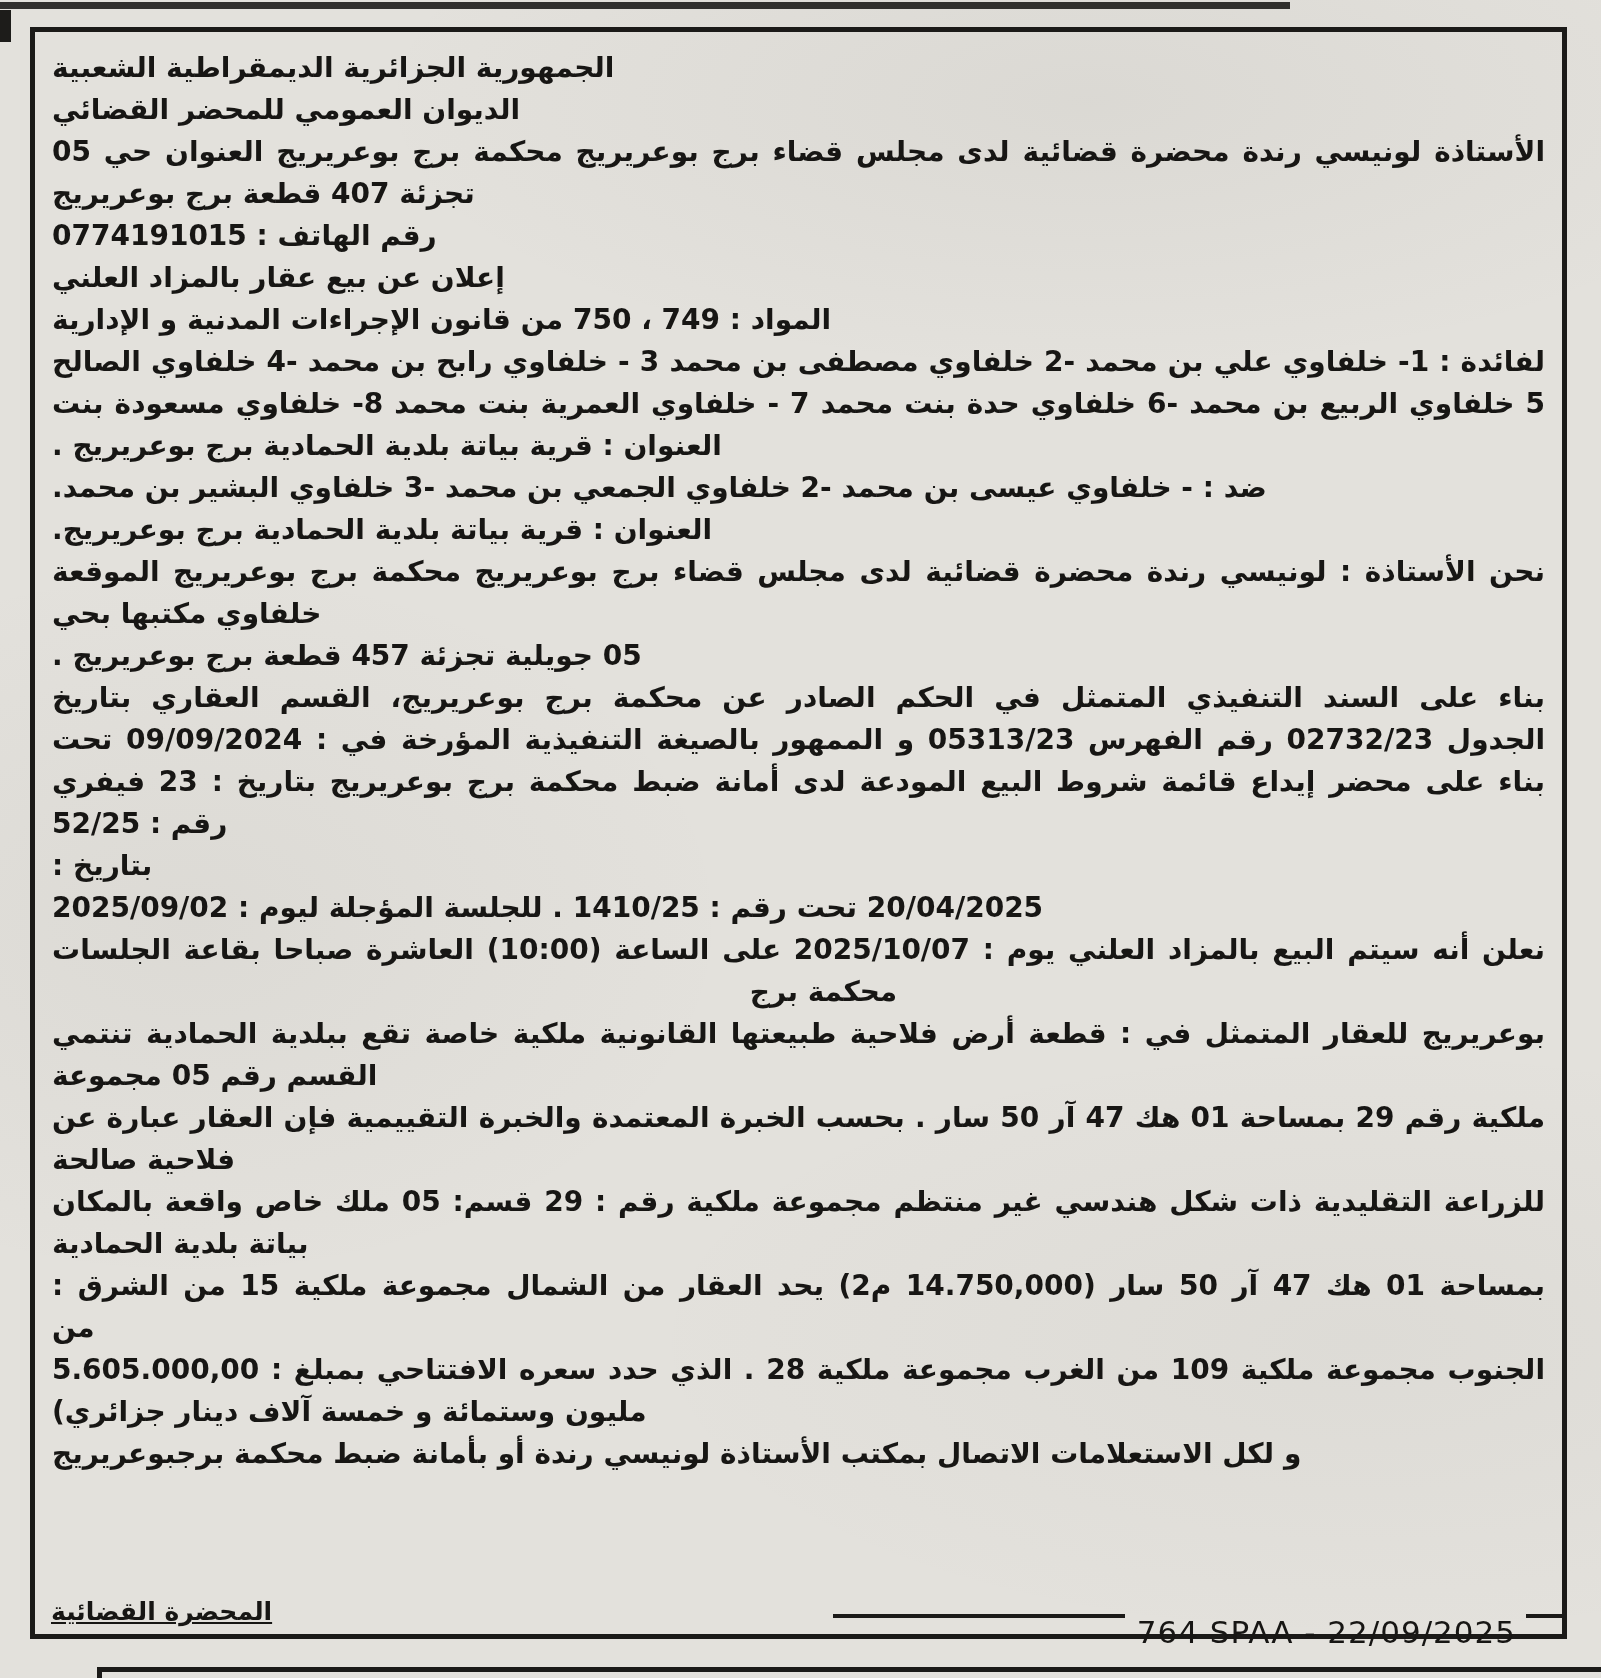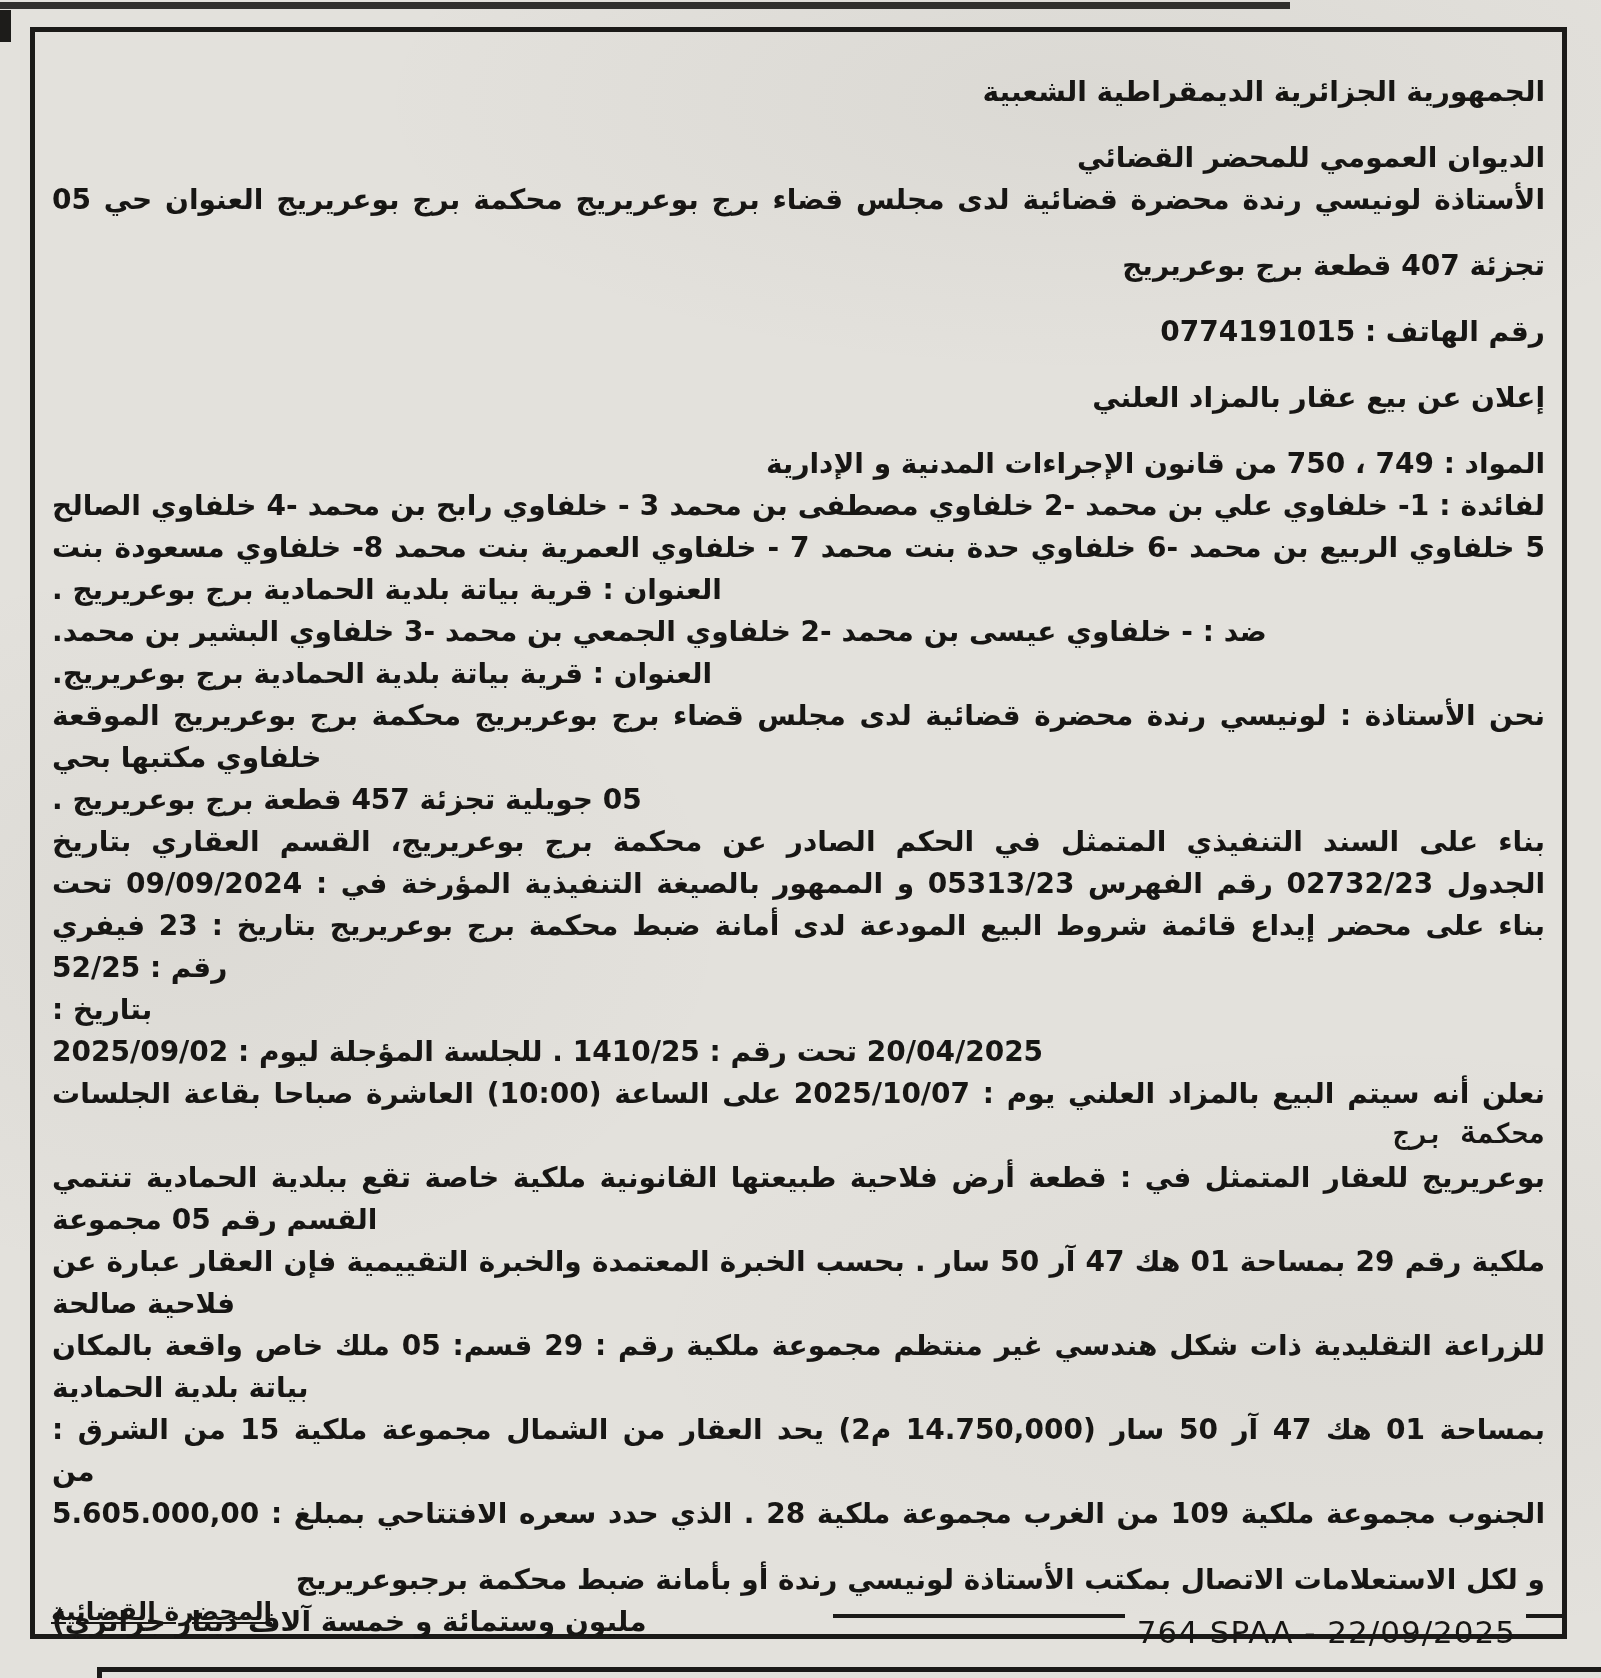--- a/index.html
+++ b/index.html
@@ -23,23 +23,23 @@
   }
   .content{
     position:absolute;left:0;top:0;right:0;
     padding:15px 17px 0 17px;
     direction:rtl;
     font-size:28px;font-weight:700;line-height:42px;
     letter-spacing:0;
   }
   .ln{height:42px;overflow:hidden;white-space:nowrap;}
   .f{text-align:justify;text-align-last:justify;white-space:normal;}
-  .c{text-align:right;margin-top:24px;}
+  .c{text-align:left;}
   .r{text-align:left;}
-  .l{text-align:right;font-family:Liberation Mono, monospace;}
+  .l{text-align:center;}
   .pr480{padding-right:480px;}
   .pr160{padding-right:160px;}
   .pl50{padding-left:50px;}
   .signature{
     position:absolute;left:16px;bottom:8px;
     font-size:25px;font-weight:700;direction:rtl;text-decoration:underline;
   }
   .reference{
     position:absolute;right:-2px;bottom:-16px;
     display:flex;align-items:flex-start;direction:ltr;
@@ -88,22 +88,22 @@
       <div class="ln l pl50">محكمة برج</div>
       <div class="ln f">بوعريريج للعقار المتمثل في : قطعة أرض فلاحية طبيعتها القانونية ملكية خاصة تقع ببلدية الحمادية تنتمي إلى</div>
       <div class="ln r pr160">القسم رقم 05 مجموعة</div>
       <div class="ln f">ملكية رقم 29 بمساحة 01 هك 47 آر 50 سار . بحسب الخبرة المعتمدة والخبرة التقييمية فإن العقار عبارة عن قطعة أرض</div>
       <div class="ln r">فلاحية صالحة</div>
       <div class="ln f">للزراعة التقليدية ذات شكل هندسي غير منتظم مجموعة ملكية رقم : 29 قسم: 05 ملك خاص واقعة بالمكان المسمى</div>
       <div class="ln r">بياتة بلدية الحمادية</div>
       <div class="ln f">بمساحة 01 هك 47 آر 50 سار (14.750,000 م2) يحد العقار من الشمال مجموعة ملكية 15 من الشرق : مجموعة ملكية 30 ،</div>
       <div class="ln r">من</div>
       <div class="ln f">الجنوب مجموعة ملكية 109 من الغرب مجموعة ملكية 28 . الذي حدد سعره الافتتاحي بمبلغ : 5.605.000,00 دج (خمسة</div>
+      <div class="ln r">مليون وستمائة و خمسة آلاف دينار جزائري)</div>
       <div class="ln c">و لكل الاستعلامات الاتصال بمكتب الأستاذة لونيسي رندة أو بأمانة ضبط محكمة برجبوعريريج</div>
-      <div class="ln r">مليون وستمائة و خمسة آلاف دينار جزائري)</div>
     </div>
 
     <div class="signature">المحضرة القضائية</div>
 
     <div class="reference">
       <div class="rule-l"></div>
       <span>764 SPAA - 22/09/2025</span>
       <div class="rule-r"></div>
     </div>
   </div>

